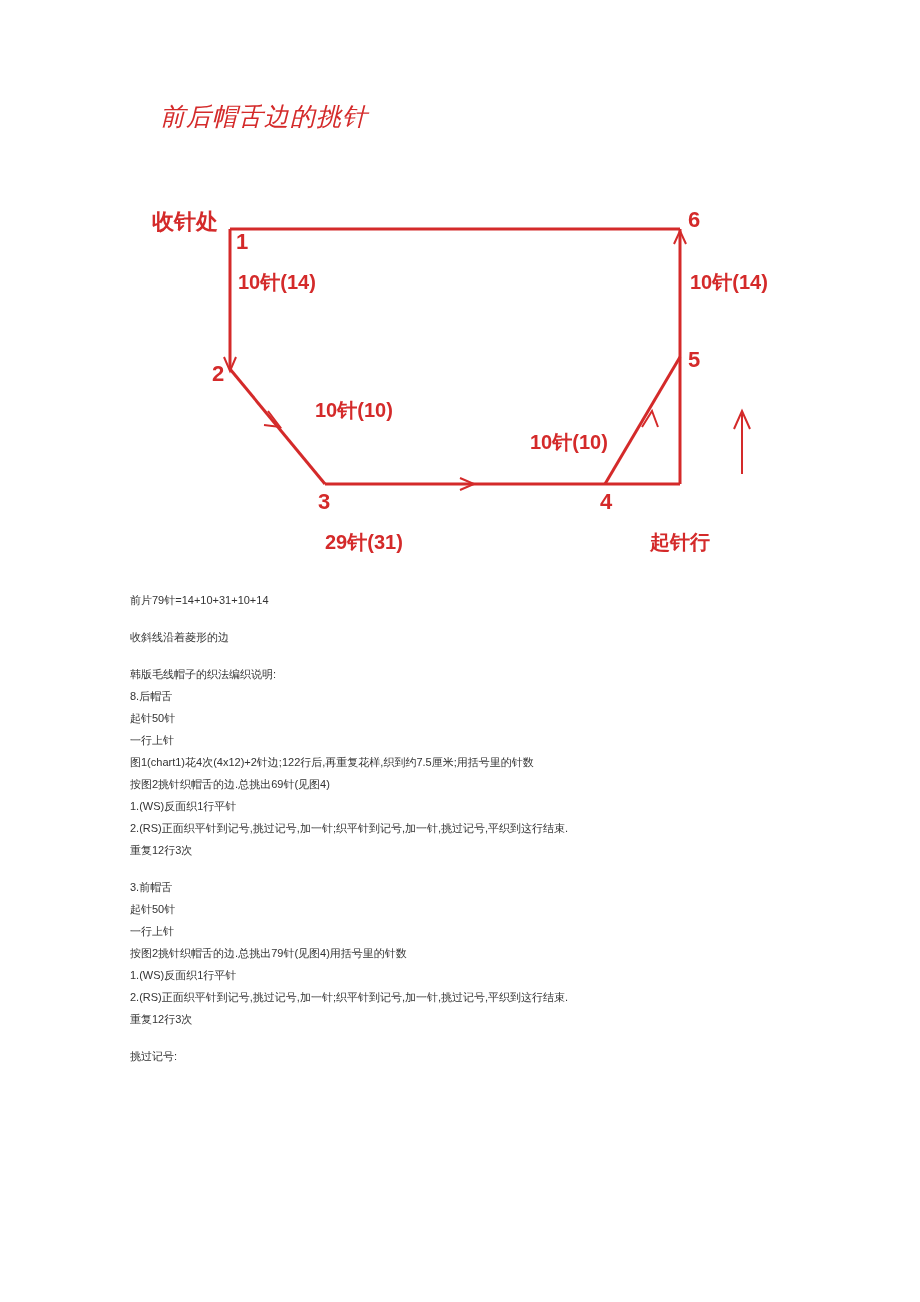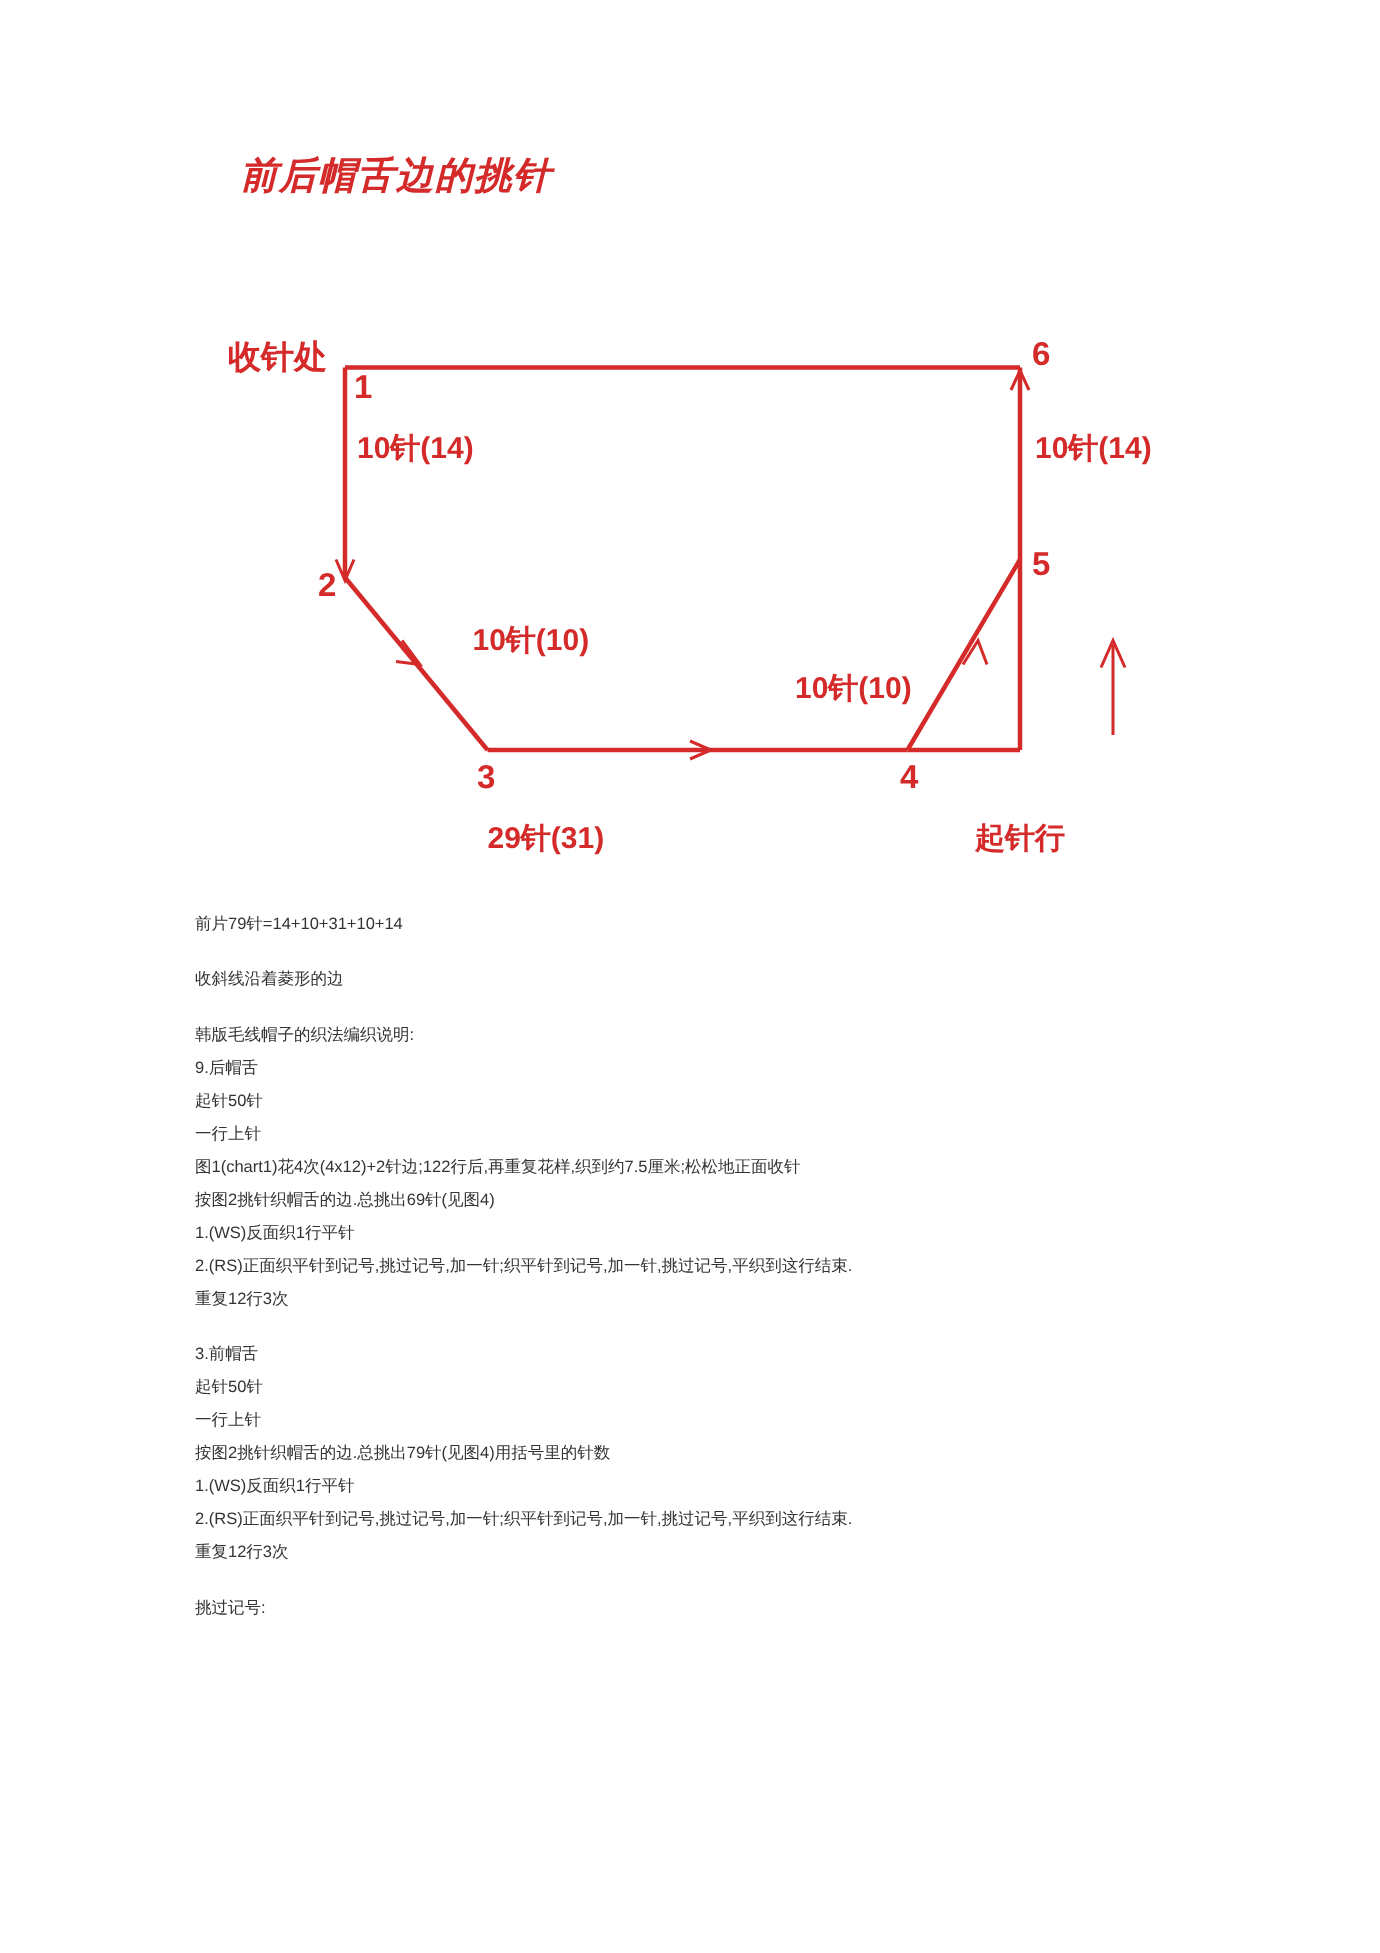--- a/index.html
+++ b/index.html
@@ -8,25 +8,25 @@
       background: #fff;
       font-family: "Microsoft YaHei", "SimSun", sans-serif;
       width: 920px;
     }
     .page {
       padding: 100px 130px 60px 130px;
       box-sizing: border-box;
     }
     .title {
       color: #d42a2a;
-      font-weight: bold;
+      font-weight: normal;
       font-size: 25px;
       font-style: italic;
       margin-left: 30px;
-      margin-bottom: 32px;
+      margin-bottom: 16px;
       letter-spacing: 1px;
     }
     .bind-off-label {
       color: #d42a2a;
       font-weight: bold;
       font-size: 22px;
       position: absolute;
       left: -5px;
       top: 58px;
       margin-left: 27px;
@@ -125,24 +125,24 @@
       <text x="520" y="400" class="svg-label">起针行</text>
     </svg>
   </div>
 
   <div class="body-text">
     <p>前片79针=14+10+31+10+14</p>
     <div class="para-gap"></div>
     <p>收斜线沿着菱形的边</p>
     <div class="para-gap"></div>
     <p>韩版毛线帽子的织法编织说明:</p>
-    <p>9.后帽舌</p>
+    <p>8.后帽舌</p>
     <p>起针50针</p>
     <p>一行上针</p>
-    <p>图1(chart1)花4次(4x12)+2针边;122行后,再重复花样,织到约7.5厘米;松松地正面收针</p>
+    <p>图1(chart1)花4次(4x12)+2针边;122行后,再重复花样,织到约7.5厘米;用括号里的针数</p>
     <p>按图2挑针织帽舌的边.总挑出69针(见图4)</p>
     <p>1.(WS)反面织1行平针</p>
     <p>2.(RS)正面织平针到记号,挑过记号,加一针;织平针到记号,加一针,挑过记号,平织到这行结束.</p>
     <p>重复12行3次</p>
     <div class="para-gap"></div>
     <p>3.前帽舌</p>
     <p>起针50针</p>
     <p>一行上针</p>
     <p>按图2挑针织帽舌的边.总挑出79针(见图4)用括号里的针数</p>
     <p>1.(WS)反面织1行平针</p>

